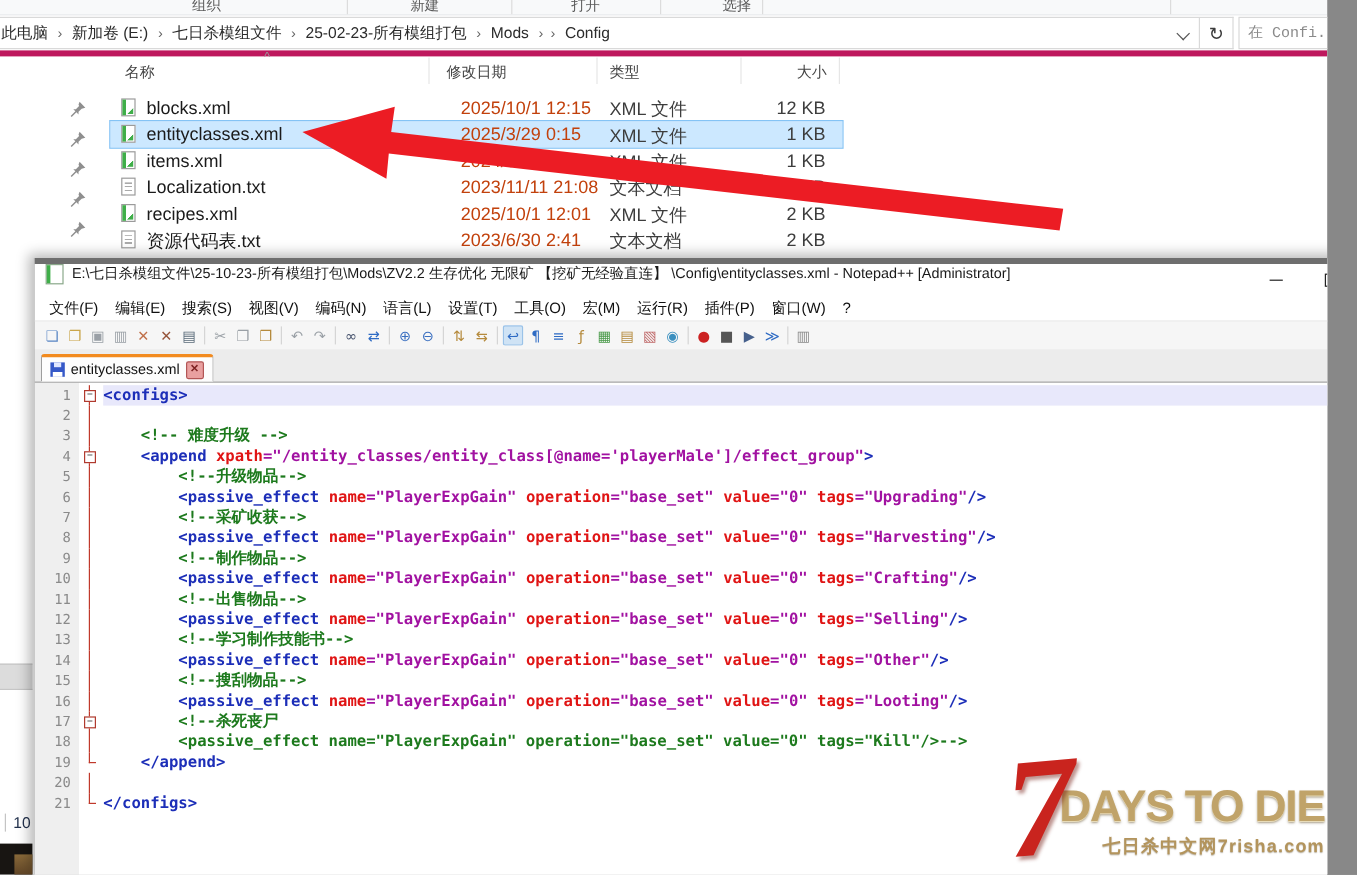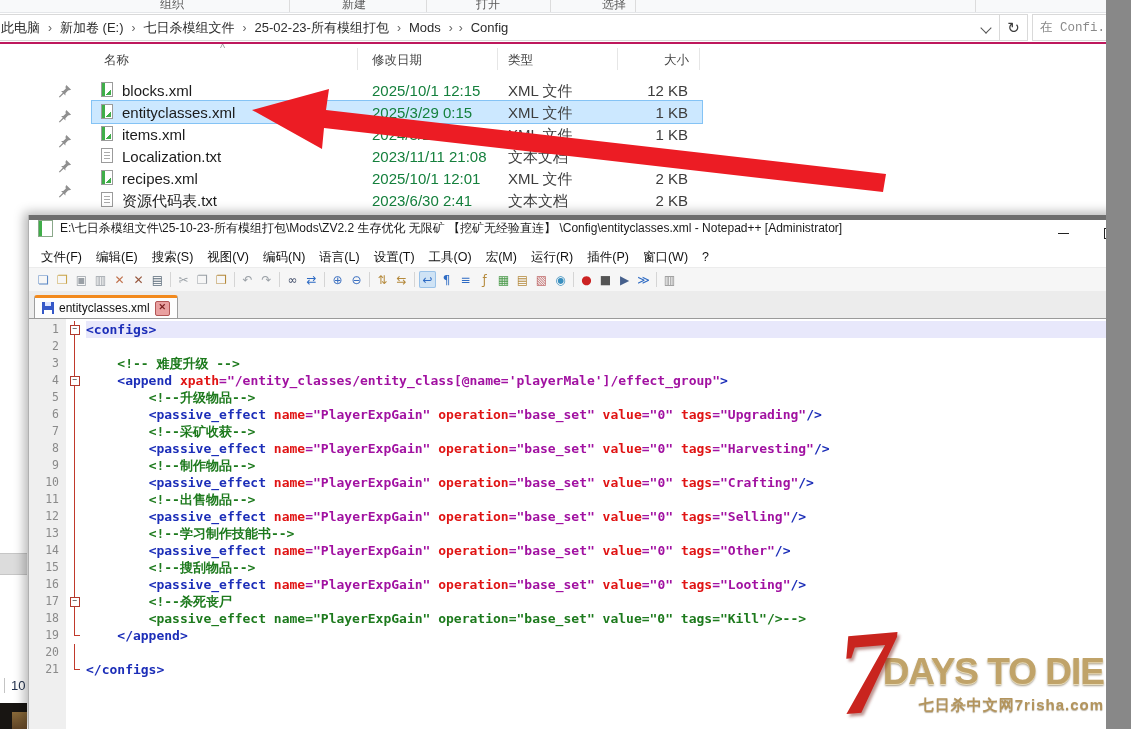--- a/index.html
+++ b/index.html
@@ -7,21 +7,21 @@
           font-family:"Liberation Sans",sans-serif;-webkit-font-smoothing:antialiased;}
 
   
   .ribbon{position:absolute;left:0;top:0;width:100%;height:12px;background:#f8f9fa;
           border-bottom:1px solid #e4e6e9;overflow:hidden;z-index:1}
   .ribbon .rg{position:absolute;top:-4px;font-size:12px;color:#5a5a5a}
   .ribbon .rsep{position:absolute;top:0;width:1px;height:12px;background:#dcdcdc}
 
   
   .addrwrap{position:absolute;top:13px;left:0;width:100%;height:29px;background:#fff;
-            border-bottom:2px solid #be185d;z-index:1}
+            border-bottom:5px solid #be185d;z-index:1}
   .addrbox{position:absolute;left:-5px;top:1px;width:1003px;height:25px;border:1px solid #d9d9d9;
            background:#fff;display:flex;align-items:center;overflow:hidden}
   .bc-item{font-size:13px;color:#2b2b2b;padding:0 5px;white-space:nowrap}
   .bc-sep{font-size:12px;color:#666;padding:0 3px;white-space:nowrap}
   .addr-chevron{position:absolute;right:9px;top:9px;width:7px;height:7px;border-right:1px solid #555;
                 border-bottom:1px solid #555;transform:rotate(45deg)}
   .refreshbox{position:absolute;left:1000px;top:1px;width:27px;height:25px;border:1px solid #d9d9d9;
               border-left:none;display:flex;align-items:center;justify-content:center;
               font-size:15px;color:#3c3c3c;background:#fff}
   .searchbox{position:absolute;left:1032px;top:1px;width:93px;height:25px;border:1px solid #d9d9d9;
@@ -43,21 +43,21 @@
   .frow.sel{background:#cce8ff;outline:1px solid #84c3f5}
   .frow .fi{position:absolute;left:9px;top:3px;width:12px;height:15px;background:#fff;
             border:1px solid #9b9b9b;box-sizing:border-box}
   .fi-xml{border-color:#7fa37f}
   .fi-xml::before{content:"";position:absolute;left:0;top:0;bottom:0;width:3px;background:#3fae49}
   .fi-xml::after{content:"";position:absolute;right:1px;bottom:1px;width:5px;height:5px;
                  background:linear-gradient(135deg,transparent 48%,#3fae49 50%)}
   .fi-txt::before{content:"";position:absolute;left:2px;top:3px;right:2px;height:8px;
                   background:repeating-linear-gradient(#aaa 0 1px,transparent 1px 3px)}
   .frow .c-name{position:absolute;left:30px;top:3px}
-  .frow .c-date{position:absolute;left:280px;top:3px;color:#15803d}
+  .frow .c-date{position:absolute;left:292px;top:3px;color:#c2410c}
   .frow .c-type{position:absolute;left:416px;top:3px;color:#3d3d3d}
   .frow .c-size{position:absolute;right:14px;top:3px;color:#3d3d3d;text-align:center}
 
   
   .pins{position:absolute;left:58px;top:84px;z-index:1}
   .pin{position:absolute;left:0;width:16px;height:16px}
 
   
   .arrow-svg{position:absolute;left:0;top:0;z-index:5;pointer-events:none}
 

